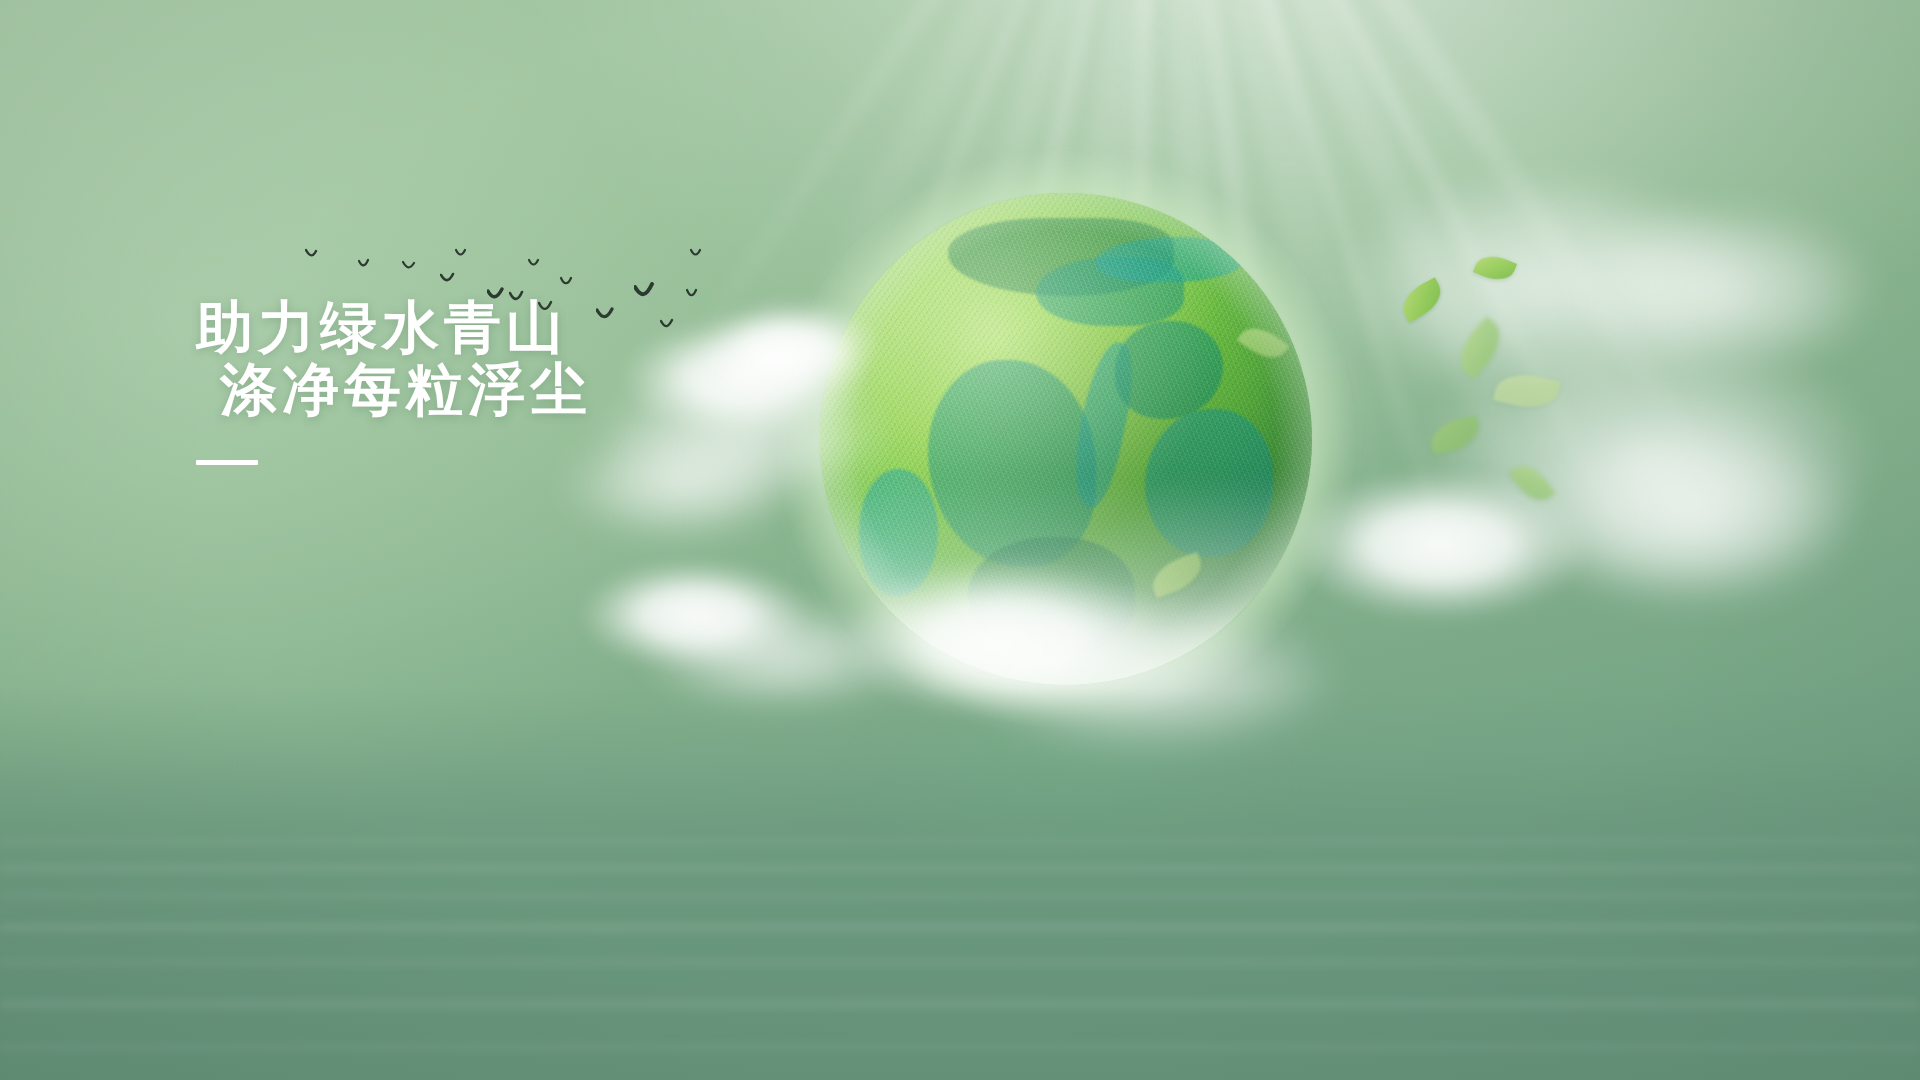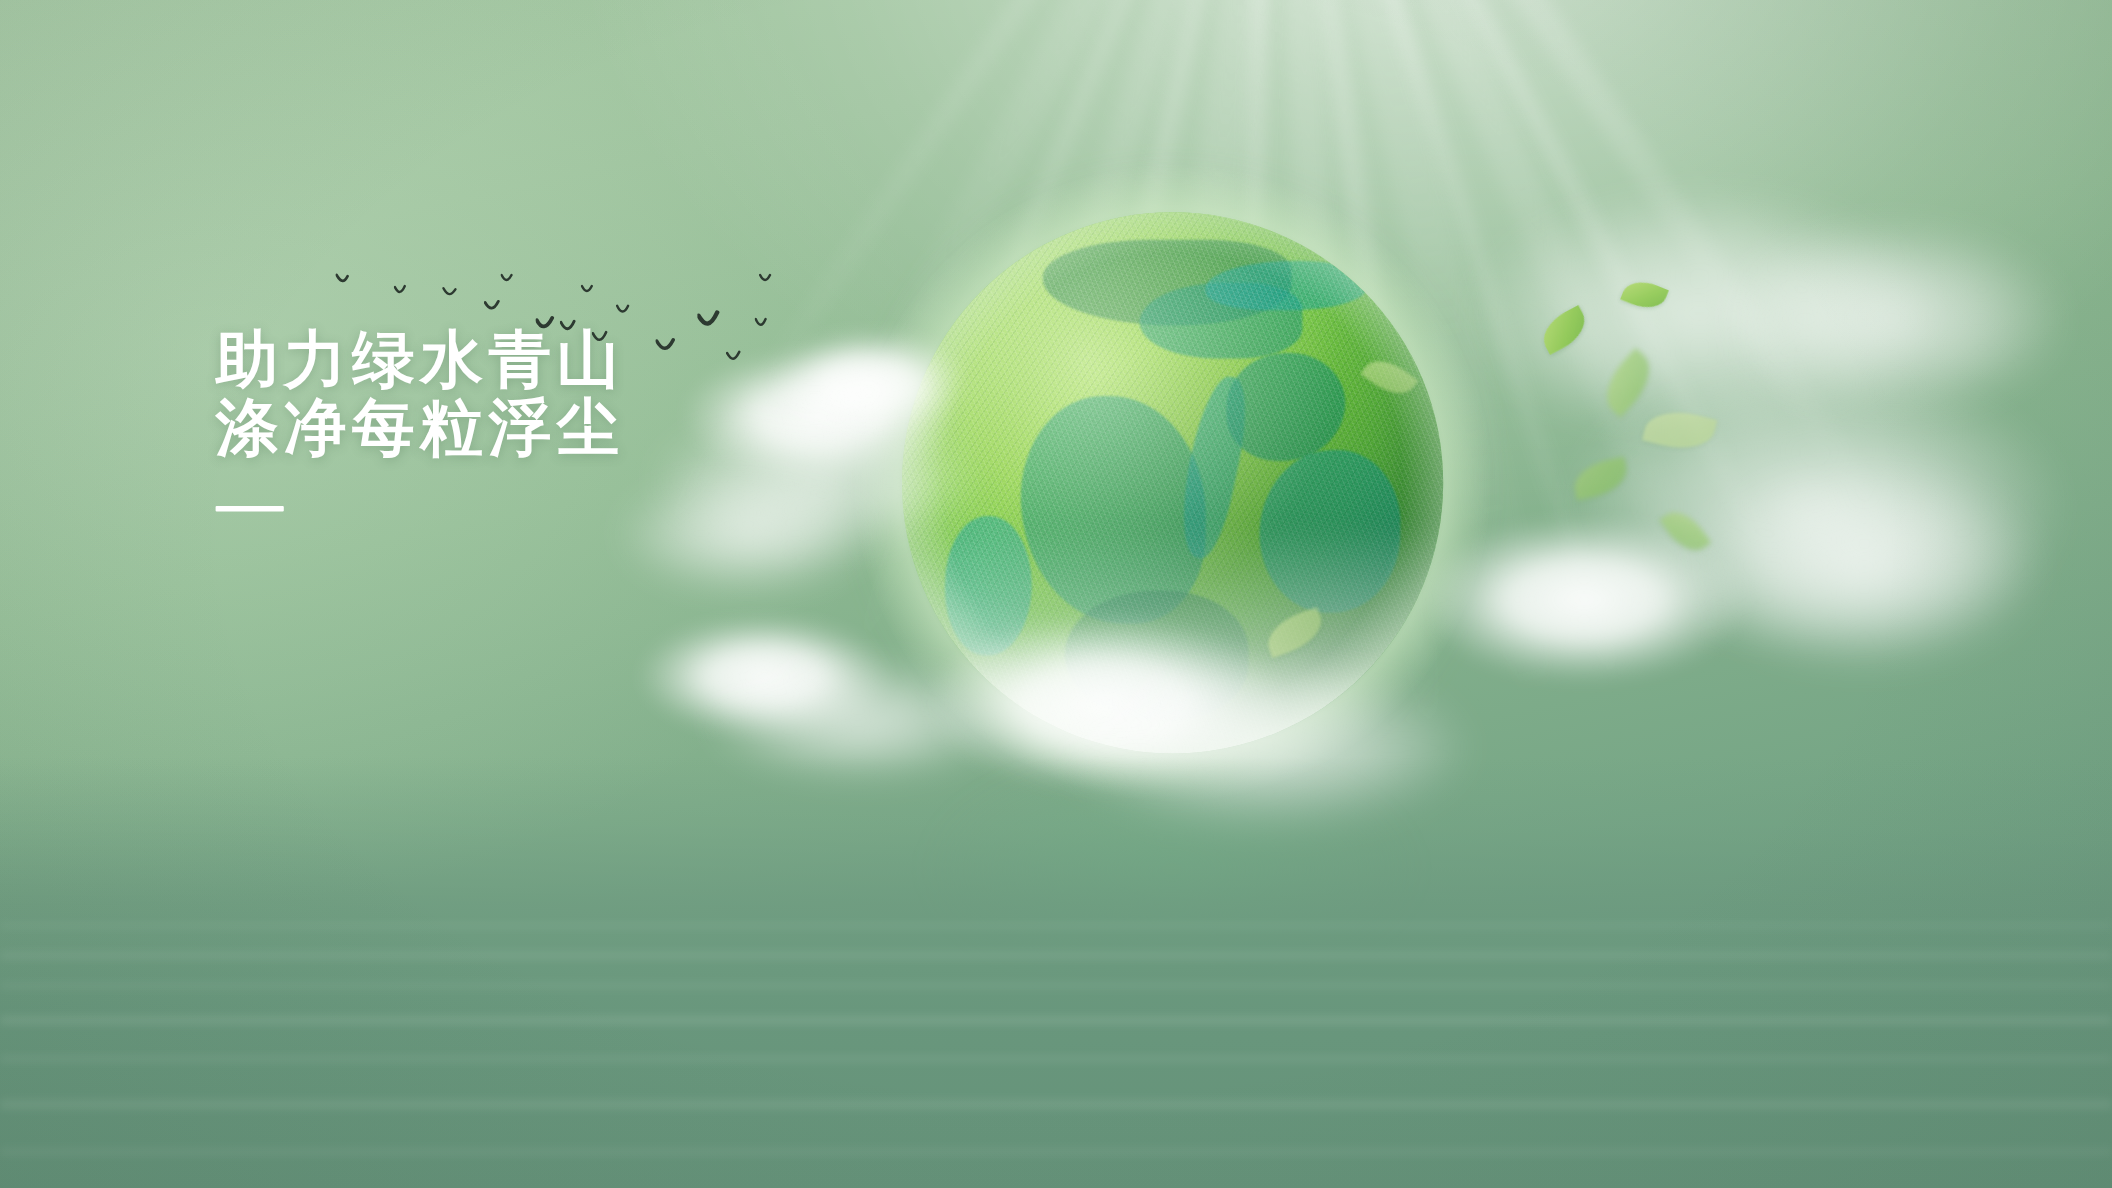--- a/index.html
+++ b/index.html
@@ -247,21 +247,21 @@
   }
   .headline {
     color: #ffffff;
     font-size: 57px;
     font-weight: 700;
     line-height: 62px;
     letter-spacing: 5px;
     text-shadow: 0 2px 10px rgba(60,100,70,0.28);
     white-space: nowrap;
   }
-  .headline .line2 { display: block; }
+  .headline .line2 { display: block; margin-left: 24px; }
   .divider {
     margin-top: 40px;
     width: 62px;
     height: 5px;
     background: #ffffff;
     border-radius: 1px;
   }
   .subcopy {
     margin-top: 50px;
     color: #f2f7f3;

